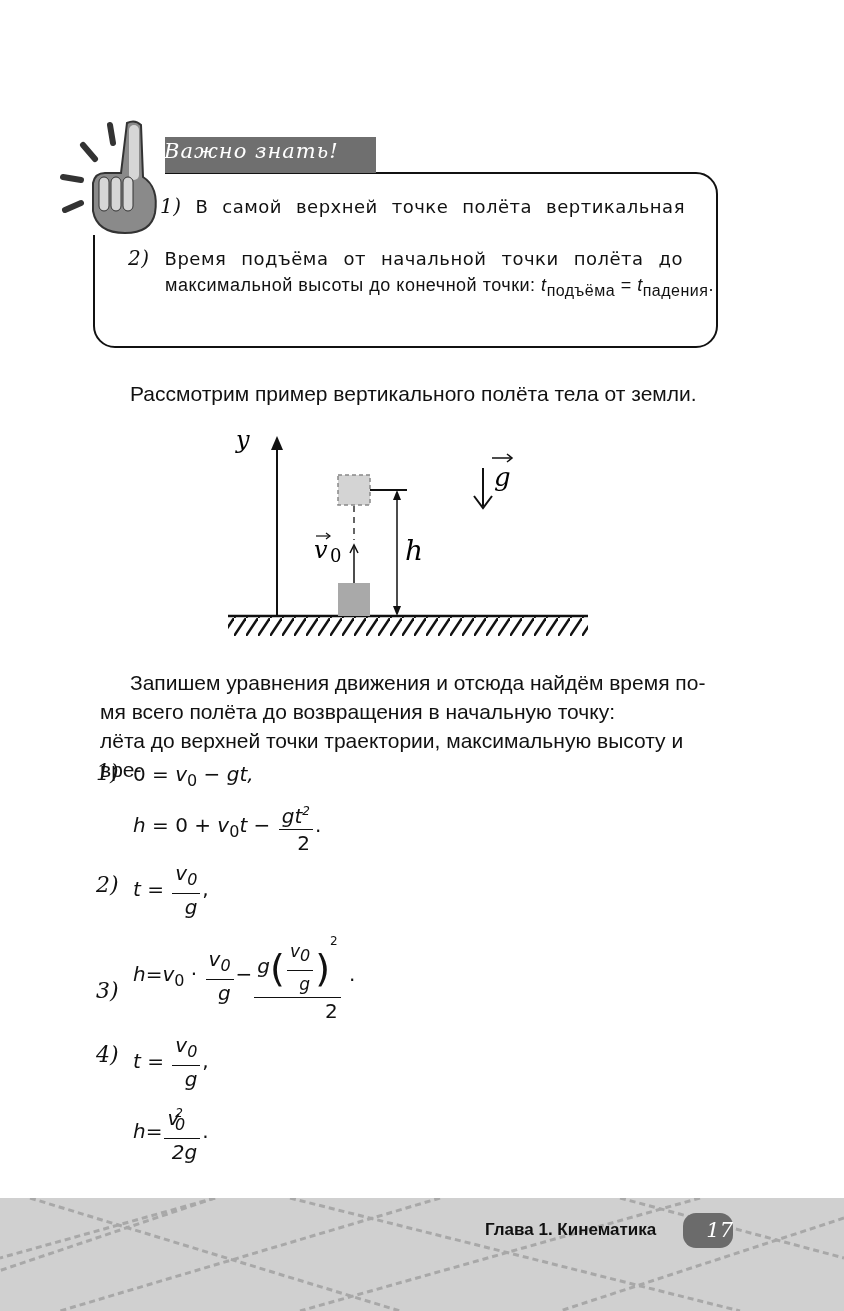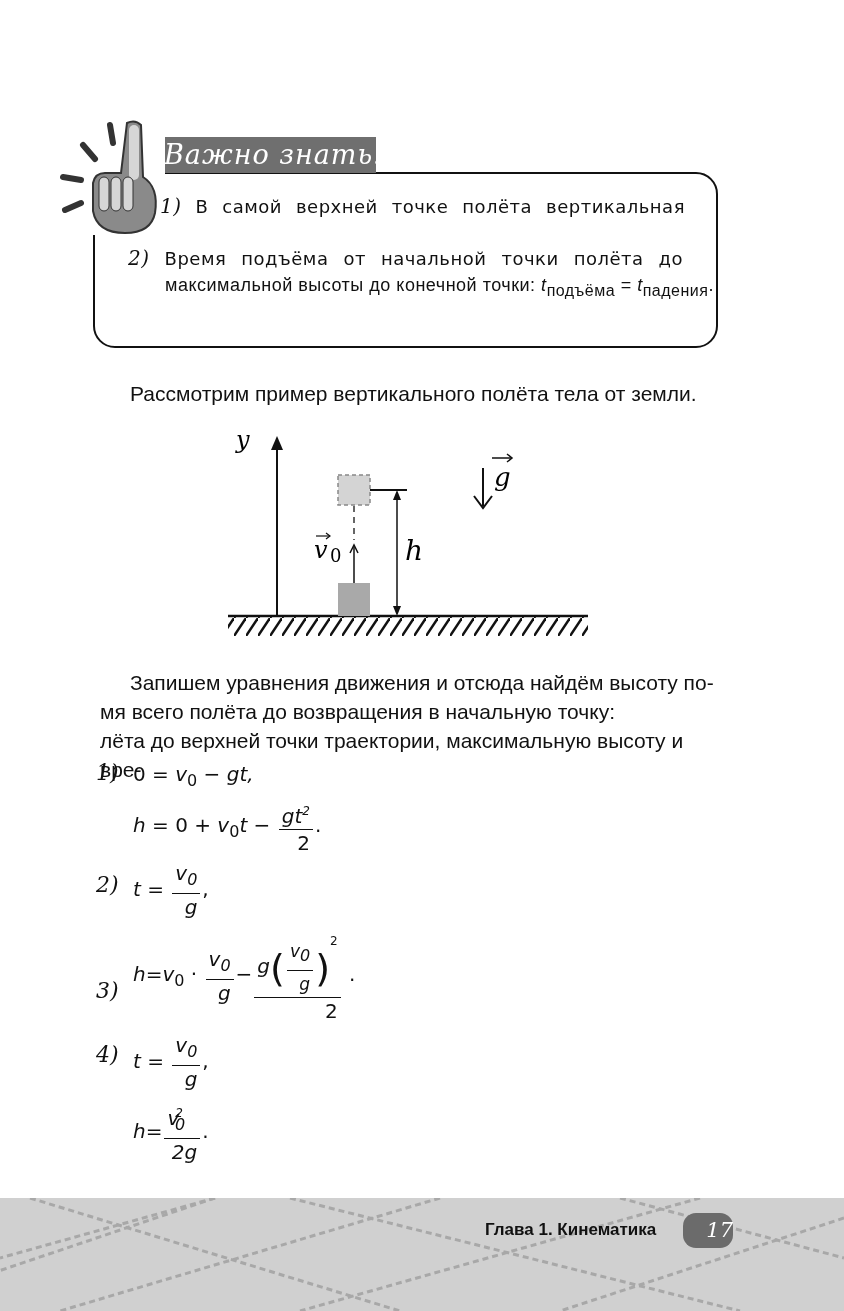--- a/index.html
+++ b/index.html
@@ -1,21 +1,21 @@
 <!DOCTYPE html>
 <html><head>
 <meta charset="utf-8">
 <style>
   html, body { margin:0; padding:0; }
   body { width:844px; height:1311px; background:#fff; position:relative; overflow:hidden;
          font-family:"DejaVu Sans", sans-serif; color:#111; }
   .abs { position:absolute; }
   .callout-box { left:93px; top:172px; width:625px; height:176px; border:2.5px solid #111; border-radius:22px; box-sizing:border-box; }
   .callout-title-bg { left:150px; top:137px; width:226px; height:36px; background:#6f6f6f; }
-  .callout-title { left:164px; top:139px; font-family:"DejaVu Serif", serif; font-style:italic; font-size:27px; color:#fff; letter-spacing:1px; }
+  .callout-title { left:164px; top:139px; font-family:"DejaVu Serif", serif; font-style:italic; font-size:21px; color:#fff; letter-spacing:1px; }
   .item { font-size:18px; line-height:26px; letter-spacing:0.5px; }
   .num { font-family:"DejaVu Serif", serif; font-style:italic; font-size:20px; }
   .just { text-align:justify; text-align-last:justify; }
   .para { font-family:"Liberation Sans", sans-serif; font-size:21px; color:#111; }
   .math { font-family:"DejaVu Sans", sans-serif; font-size:20px; }
   .mi { font-style:italic; }
   .frac { display:inline-block; vertical-align:middle; text-align:right; margin:0 2px; }
   .frac > span { display:block; padding:0 3px; line-height:26px; }
   .frac > span.den { border-top:1.6px solid #111; }
   .footer { left:0; top:1198px; width:844px; height:113px; background:#d0d0d0; overflow:hidden; }
@@ -84,21 +84,21 @@
   <line x1="282" y1="38" x2="302" y2="38" stroke="#111" stroke-width="1.5"></line>
   <polyline points="297,34 302,38 297,42" fill="none" stroke="#111" stroke-width="1.5"></polyline>
   <text x="104" y="138" font-family="DejaVu Serif, serif" font-style="italic" font-size="24">v</text>
   <text x="120" y="142" font-family="DejaVu Serif, serif" font-size="18">0</text>
   <line x1="106" y1="116" x2="120" y2="116" stroke="#111" stroke-width="1.2"></line>
   <polyline points="116,113 120,116 116,119" fill="none" stroke="#111" stroke-width="1.2"></polyline>
   <text x="195" y="140" font-family="DejaVu Serif, serif" font-style="italic" font-size="28">h</text>
 </svg>
 
 <div class="abs para" style="left:100px;top:668px;width:620px;line-height:29px;">
-  <div style="padding-left:30px;">Запишем уравнения движения и отсюда найдём высоту по-</div>
+  <div style="padding-left:30px;">Запишем уравнения движения и отсюда найдём время по-</div>
   <div>мя всего полёта до возвращения в начальную точку:</div>
   <div>лёта до верхней точки траектории, максимальную высоту и вре-</div>
 </div>
 
 <div class="abs num" style="left:96px;top:760px;font-size:22px;">1)</div>
 <div class="abs math" style="left:133px;top:762px;">
   <span>0</span><span> = </span><span class="mi">v</span><sub>0</sub><span class="mi"> − gt,</span>
 </div>
 <div class="abs math" style="left:133px;top:798px;">
   <span class="mi">h</span><span> = 0 + </span><span class="mi">v</span><sub>0</sub><span class="mi">t − </span><span class="frac"><span class="mi"><span>gt</span><sup>2</sup></span><span class="den">2</span></span><span>.</span>

